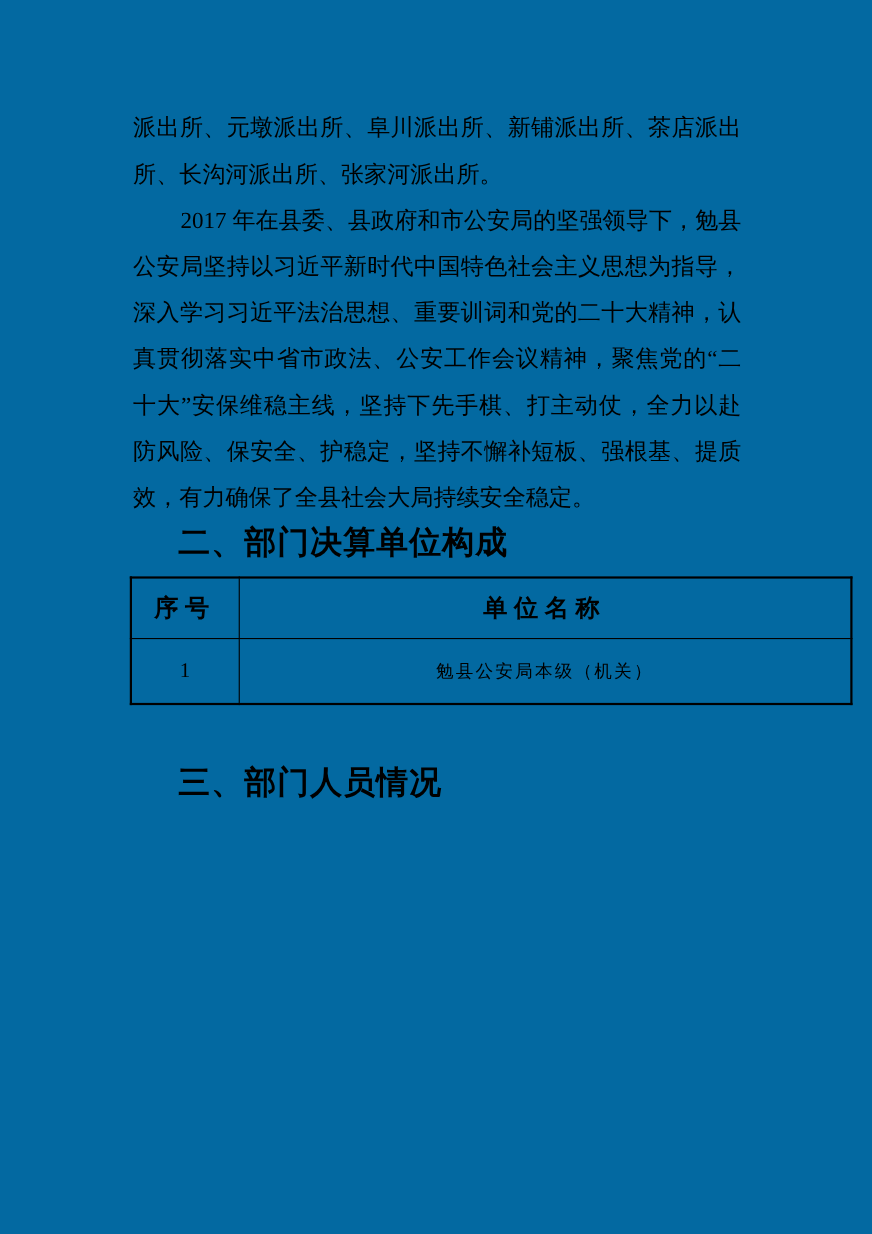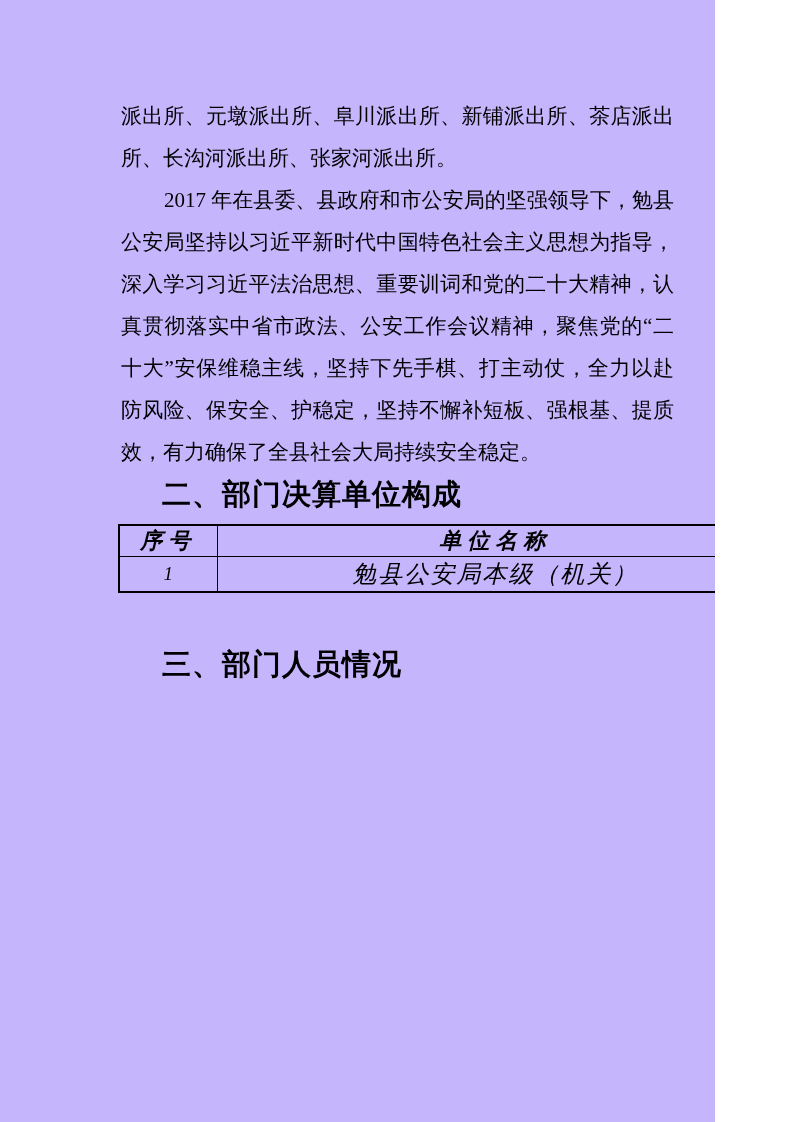--- a/index.html
+++ b/index.html
@@ -2,23 +2,23 @@
 <html lang="zh"><head>
 <meta charset="utf-8">
 <style>
   html, body {
     margin: 0;
     padding: 0;
     background: #ffffff;
   }
   .page {
     position: relative;
-    width: 715px;
+    width: 793px;
     height: 1122px;
-    background: #c4b5fd;
+    background: #0369a1;
     color: #000000;
     overflow: hidden;
   }
   .content {
     position: absolute;
     left: 121px;
     top: 95px;
     width: 553px;
   }
   .para {
@@ -49,42 +49,41 @@
     table-layout: fixed;
     width: 657px;
     margin: 9px 0 0 -3px;
     border: 2px solid #000000;
   }
   table.units-table th,
   table.units-table td {
     border: 1.5px solid #000000;
     text-align: center;
     vertical-align: middle;
-    padding: 0;
+    padding: 12px;
     overflow: hidden;
-    font-style: italic;
   }
   table.units-table th {
     height: 29px;
     font-family: "Liberation Sans", "DejaVu Sans", sans-serif;
     font-weight: bold;
     font-size: 22px;
     letter-spacing: 6px;
   }
   table.units-table td {
     height: 34px;
     font-family: "Liberation Serif", "DejaVu Serif", serif;
     font-weight: normal;
   }
   td.cell-index {
     font-size: 19px;
     letter-spacing: 0;
   }
   td.cell-unit {
-    font-size: 24px;
+    font-size: 16px;
     letter-spacing: 2px;
     margin-left: 17px;
   }
   col.col-index { width: 98px; }
 </style>
 </head>
 <body>
 
 <div class="page">
   <div class="content">

